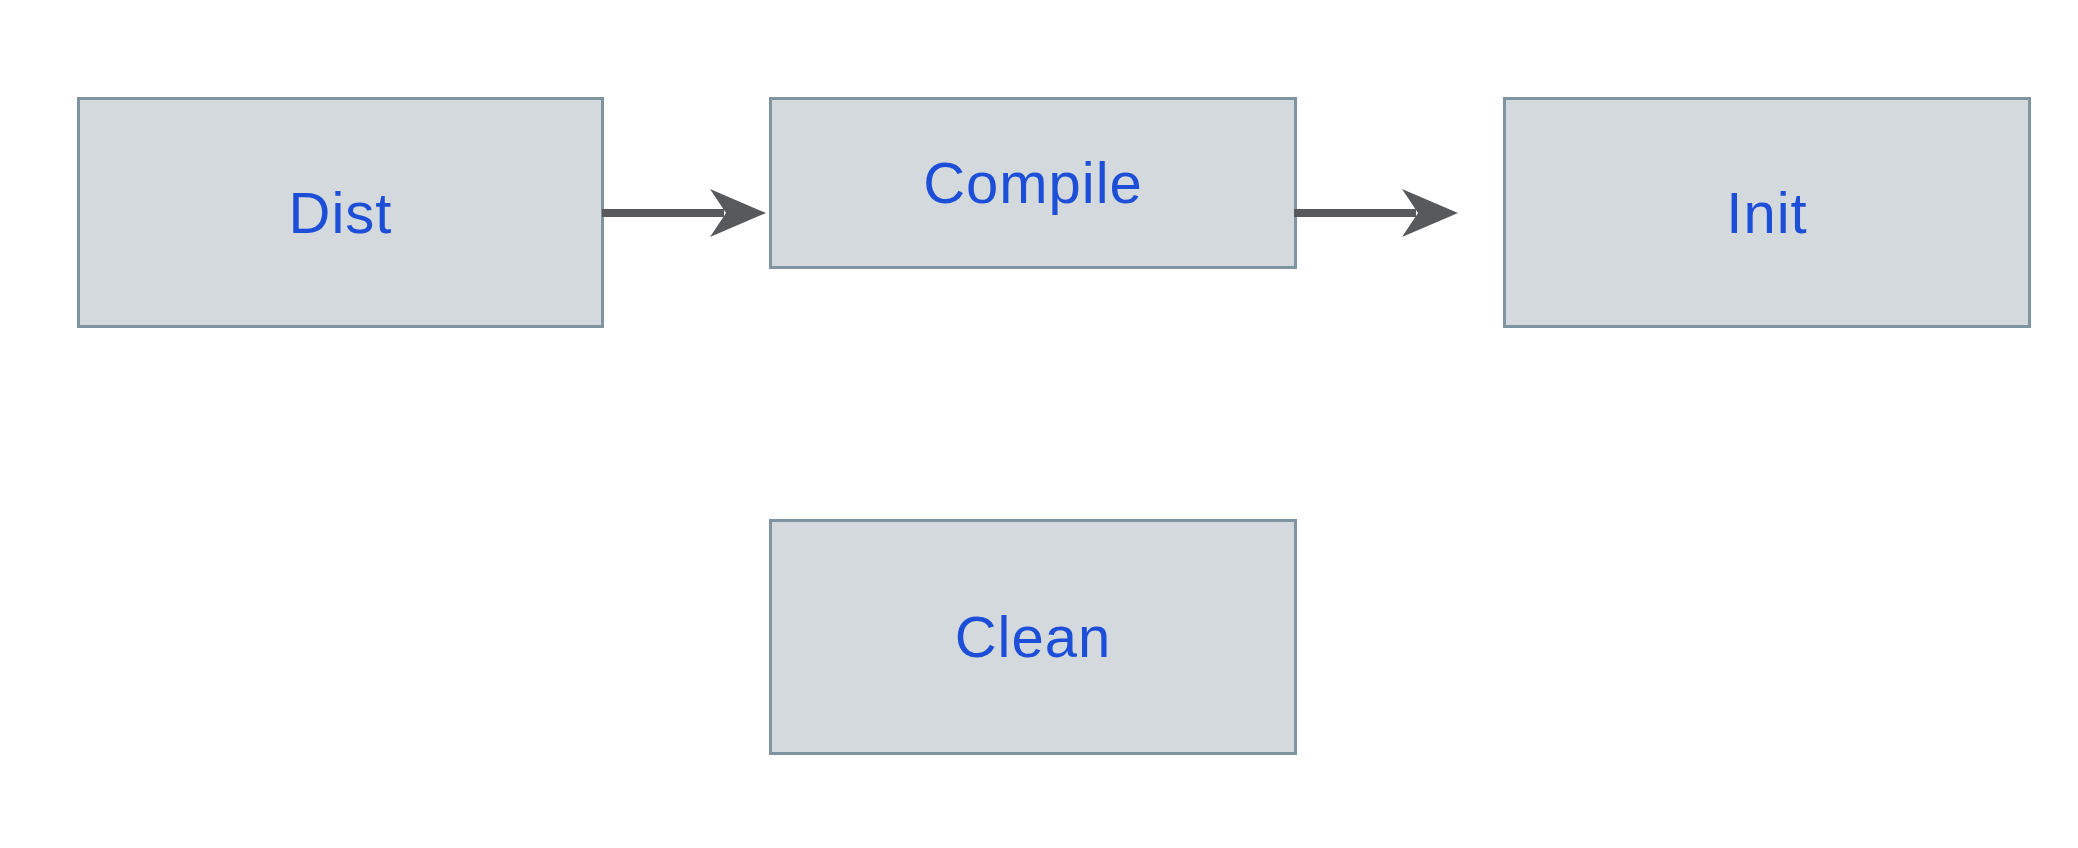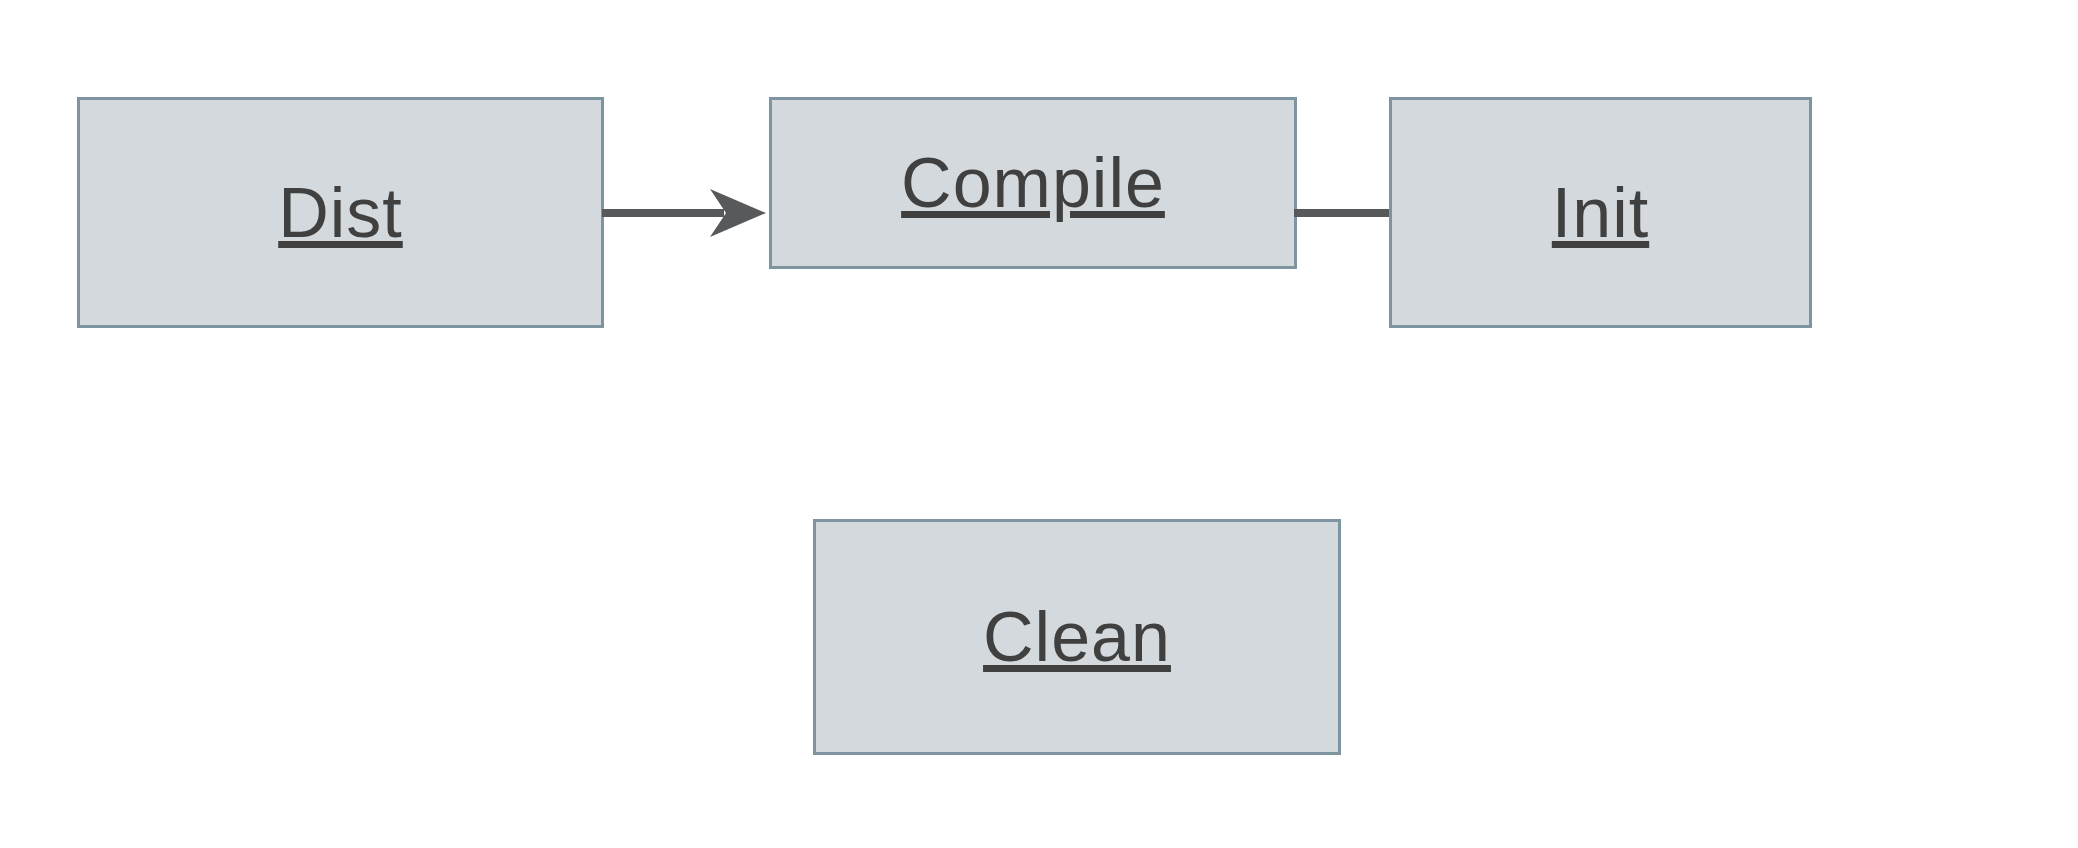--- a/index.html
+++ b/index.html
@@ -18,32 +18,31 @@
   .node {
     position: absolute;
     box-sizing: border-box;
     background: #d3d9dc;
     border: 3px solid #7e95a1;
     display: flex;
     align-items: center;
     justify-content: center;
   }
   .node-label {
-    font-size: 70px;
+    font-size: 58px;
     font-weight: 400;
-    color: #404040;
+    color: #1d4ed8;
     letter-spacing: 1px;
     line-height: 1;
     white-space: nowrap;
-    text-decoration: underline;
   }
   #node-dist    { left: 77px;   top: 97px;  width: 527px; height: 231px; }
   #node-compile { left: 769px;  top: 97px;  width: 528px; height: 172px; }
-  #node-init    { left: 1389px; top: 97px;  width: 423px; height: 231px; }
-  #node-clean   { left: 769px;  top: 519px; width: 528px; height: 236px; margin-left: 44px; }
+  #node-init    { left: 1503px; top: 97px;  width: 528px; height: 231px; }
+  #node-clean   { left: 769px;  top: 519px; width: 528px; height: 236px; }
 
   .arrow {
     position: absolute;
     top: 181px;
     width: 166px;
     height: 64px;
   }
   #arrow-dist-compile  { left: 602px;  }
   #arrow-compile-init  { left: 1294px; }
 </style>

